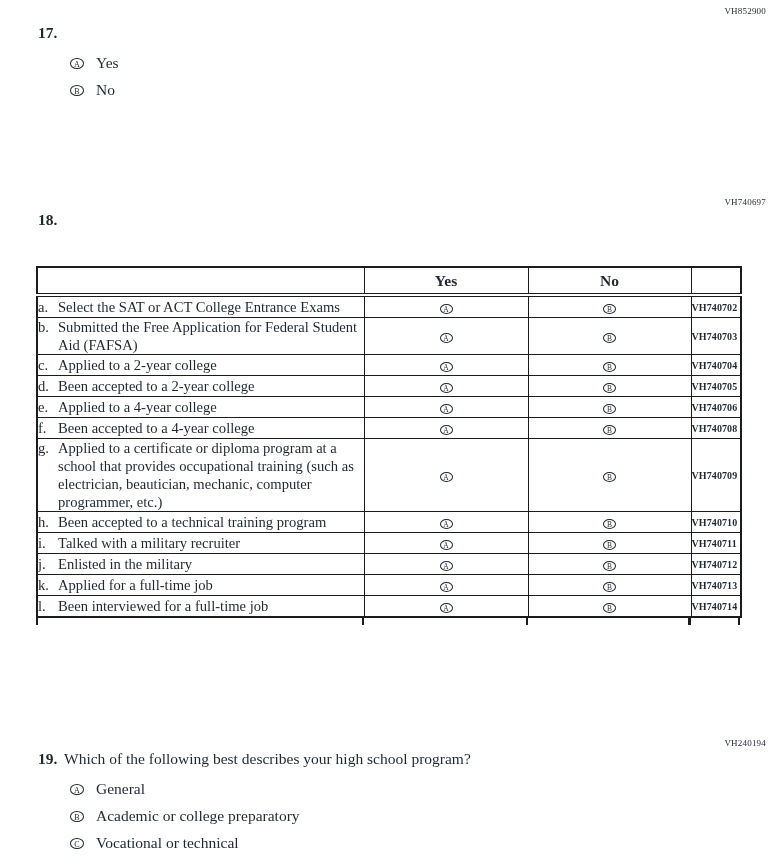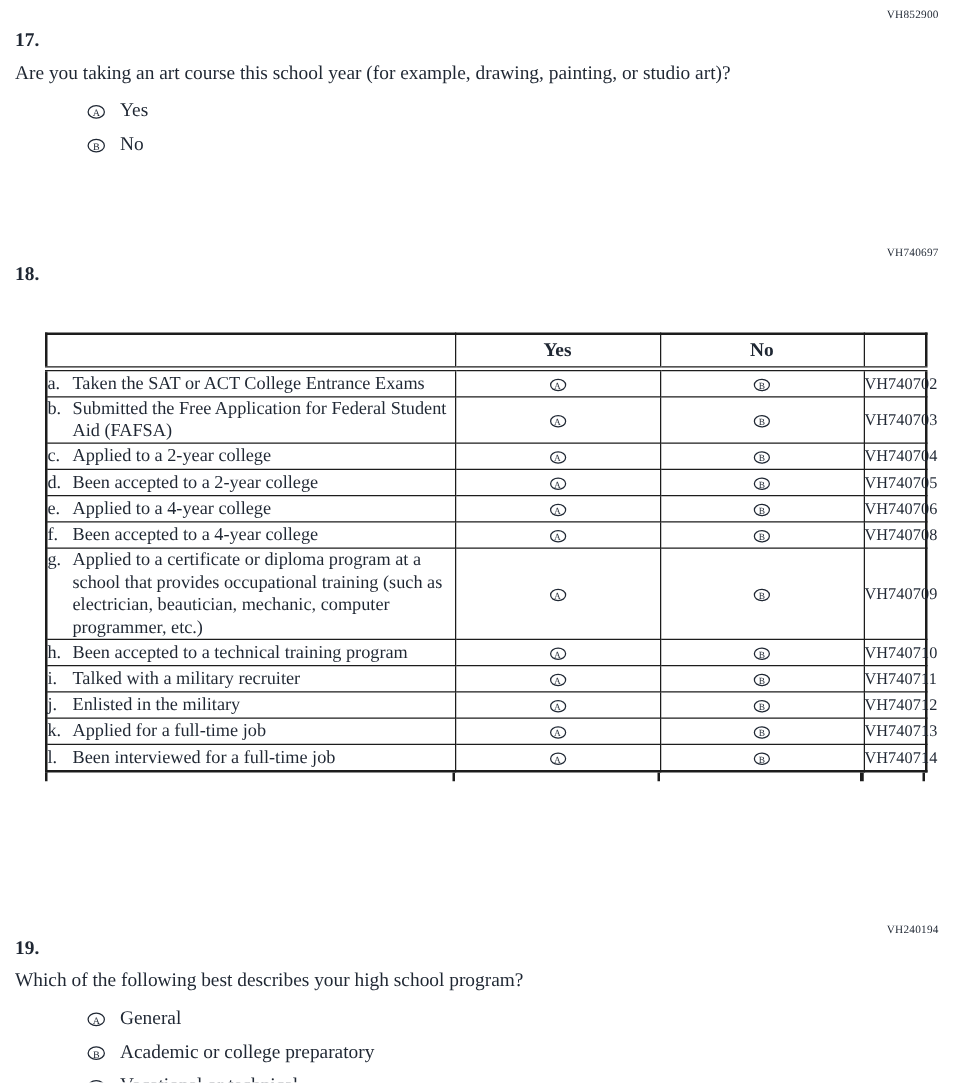--- a/index.html
+++ b/index.html
@@ -15,29 +15,28 @@
     background: #ffffff;
     overflow: hidden;
   }
   .section { position: absolute; left: 0; right: 0; }
   #q17 { top: 6px; }
   #q18 { top: 197px; }
   #q19 { top: 738px; font-family: Liberation Serif, serif; }
 
   .code-row {
     text-align: right;
-    padding-right: 30px;
+    padding-right: 15px;
     font-size: 9px;
     line-height: 10px;
     letter-spacing: 0.2px;
   }
   .q-row {
     display: flex;
-    margin-left: 12px;
-    flex-direction: column;
+    margin-left: 38px;
   }
   #q17 .q-row { margin-top: 8px; }
   #q18 .q-row { margin-top: 4px; }
   #q19 .q-row { margin-top: 2px; }
   .q-num {
     flex: 0 0 26px;
     font-weight: bold;
     font-size: 15.5px;
     line-height: 18px;
   }
@@ -98,24 +97,25 @@
     border-bottom: 4px double #1c1c1c;
     text-align: center;
   }
   td.label-cell { padding: 1px 1px 1px 6px; vertical-align: middle; }
   .cell-label { display: flex; line-height: 18px; }
   .row-letter { flex: 0 0 20px; }
   .row-text { flex: 1; }
   td.choice-cell { text-align: center; vertical-align: middle; height: 20px; }
   td.vh-cell, th.vh-cell { border-left: 3px solid #1c1c1c; }
   td.vh-cell {
-    font-size: 13px;
+    font-size: 10px;
     padding-left: 3px;
     vertical-align: middle;
     letter-spacing: 0.1px;
+    font-weight: bold;
   }
   td.choice-cell .bubble { width: 13px; height: 10px; line-height: 10px; font-size: 7.5px; flex: none; }
 
   .stub {
     position: absolute;
     top: 100%;
     height: 7px;
     background: #1c1c1c;
   }
   .stub-1 { left: 0; width: 2px; }
@@ -126,21 +126,20 @@
 </style>
 </head>
 <body>
 
 <div class="page">
 
   <div class="section" id="q17">
     <div class="code-row">VH852900</div>
     <div class="q-row">
       <span class="q-num">17.</span>
-      <span class="q-text">Are you taking an art course this school year (for example, drawing, painting, or studio art)?</span>
     </div>
     <div class="options">
       <div class="option-row">
         <span class="bubble">A</span>
         <span class="option-label">Yes</span>
       </div>
       <div class="option-row">
         <span class="bubble">B</span>
         <span class="option-label">No</span>
       </div>
@@ -166,21 +165,21 @@
           <tr>
         <th></th>
         <th>Yes</th>
         <th>No</th>
         <th class="vh-cell"></th>
       </tr>
       <tr>
         <td class="label-cell">
               <div class="cell-label">
                 <span class="row-letter">a.</span>
-                <span class="row-text">Taken the SAT or ACT College Entrance Exams</span>
+                <span class="row-text">Select the SAT or ACT College Entrance Exams</span>
               </div>
             </td>
         <td class="choice-cell"><span class="bubble">A</span></td>
         <td class="choice-cell"><span class="bubble">B</span></td>
         <td class="vh-cell">VH740702</td>
       </tr>
       <tr>
         <td class="label-cell">
               <div class="cell-label">
                 <span class="row-letter">b.</span>

